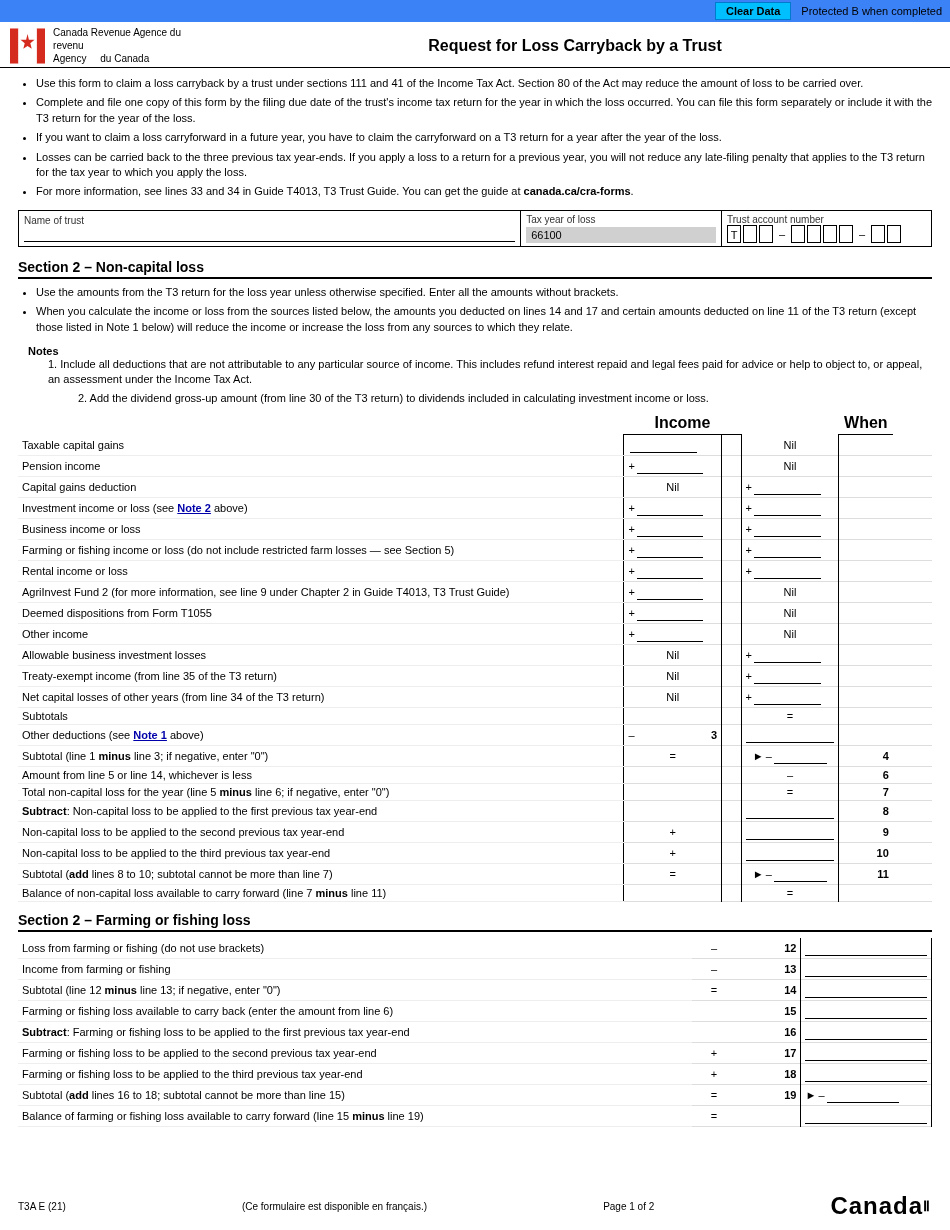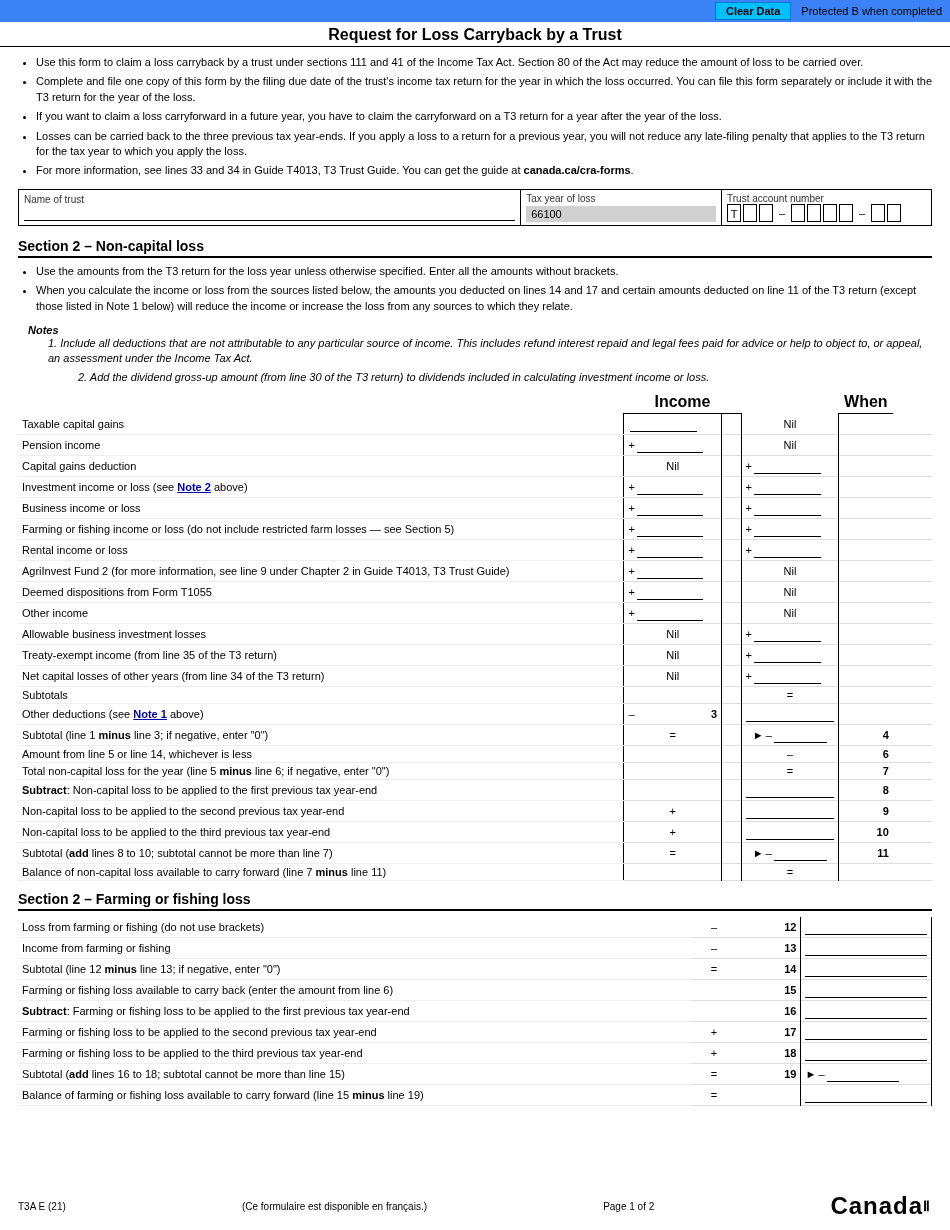--- a/index.html
+++ b/index.html
@@ -97,21 +97,20 @@
     }
     .section-title {
       font-size: 14px;
       font-weight: bold;
       margin: 10px 0 6px 0;
       border-bottom: 2px solid #000;
       padding-bottom: 2px;
     }
     .notes-section {
       margin-bottom: 6px;
-      font-style: italic;
     }
     .notes-section .note-item {
       margin-left: 30px;
       margin-bottom: 3px;
       font-size: 11px;
       line-height: 1.4;
     }
     .notes-section .note-label {
       font-weight: bold;
       margin-left: 10px;
@@ -180,20 +179,32 @@
   </style>
 </head>
 <body>
 
 <div class="top-bar">
   <button class="clear-data-btn">Clear Data</button>
   <span class="protected-text">Protected B when completed</span>
 </div>
 
 <div class="header-row">
+  <div class="logo-area">
+    <svg class="maple-leaf" viewBox="0 0 50 50" xmlns="http://www.w3.org/2000/svg">
+      <rect x="0" y="0" width="12" height="50" fill="#d52b1e"></rect>
+      <rect x="38" y="0" width="12" height="50" fill="#d52b1e"></rect>
+      <rect x="12" y="0" width="26" height="50" fill="white"></rect>
+      <path d="M25 8 l2 8 h8 l-6 5 2 8 -6-4 -6 4 2-8 -6-5 h8z" fill="#d52b1e"></path>
+    </svg>
+    <div class="agency-text">
+      <span>Canada Revenue</span> <span>Agence du revenu</span><br>
+      <span>Agency</span>&nbsp;&nbsp;&nbsp;&nbsp; <span>du Canada</span>
+    </div>
+  </div>
   <div class="form-title">Request for Loss Carryback by a Trust</div>
 </div>
 
 <div class="content">
 
   <div class="bullet-section">
     <ul>
       <li>Use this form to claim a loss carryback by a trust under sections 111 and 41 of the Income Tax Act. Section 80 of the Act may reduce the amount of loss to be carried over.</li>
       <li>Complete and file one copy of this form by the filing due date of the trust's income tax return for the year in which the loss occurred. You can file this form separately or include it with the T3 return for the year of the loss.</li>
       <li>If you want to claim a loss carryforward in a future year, you have to claim the carryforward on a T3 return for a year after the year of the loss.</li>

